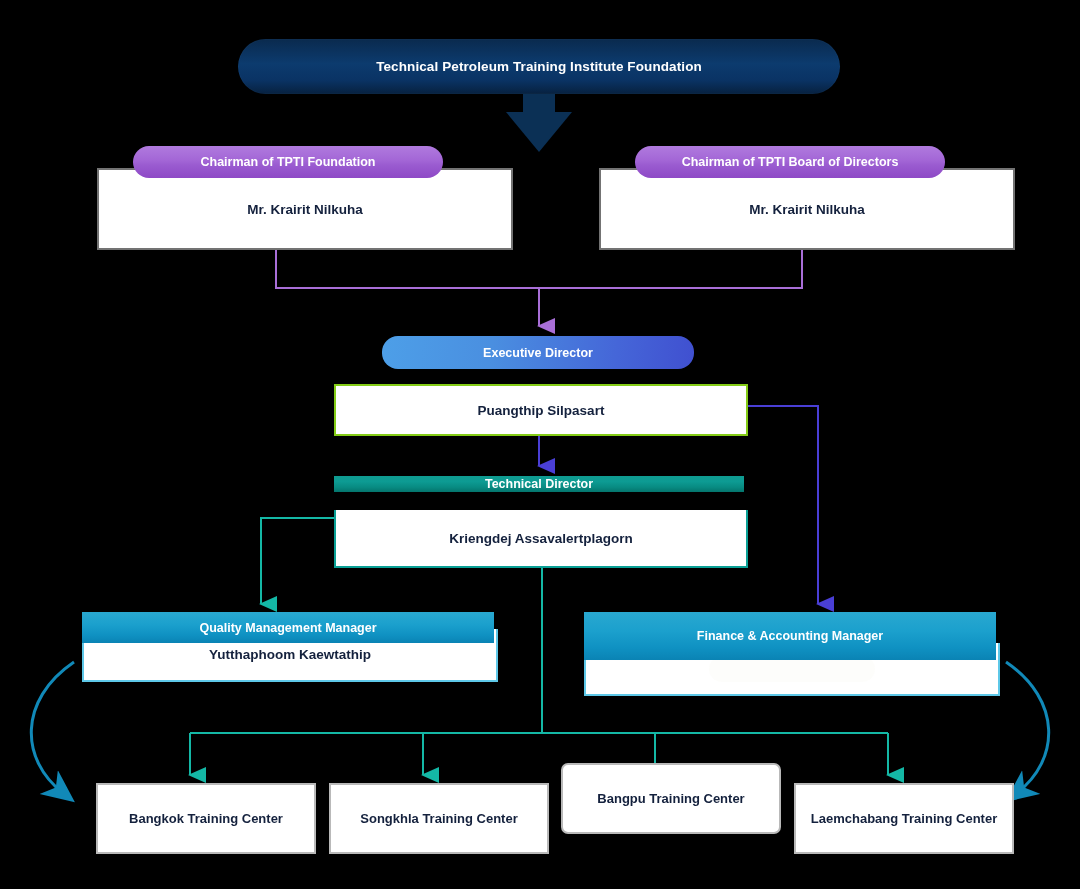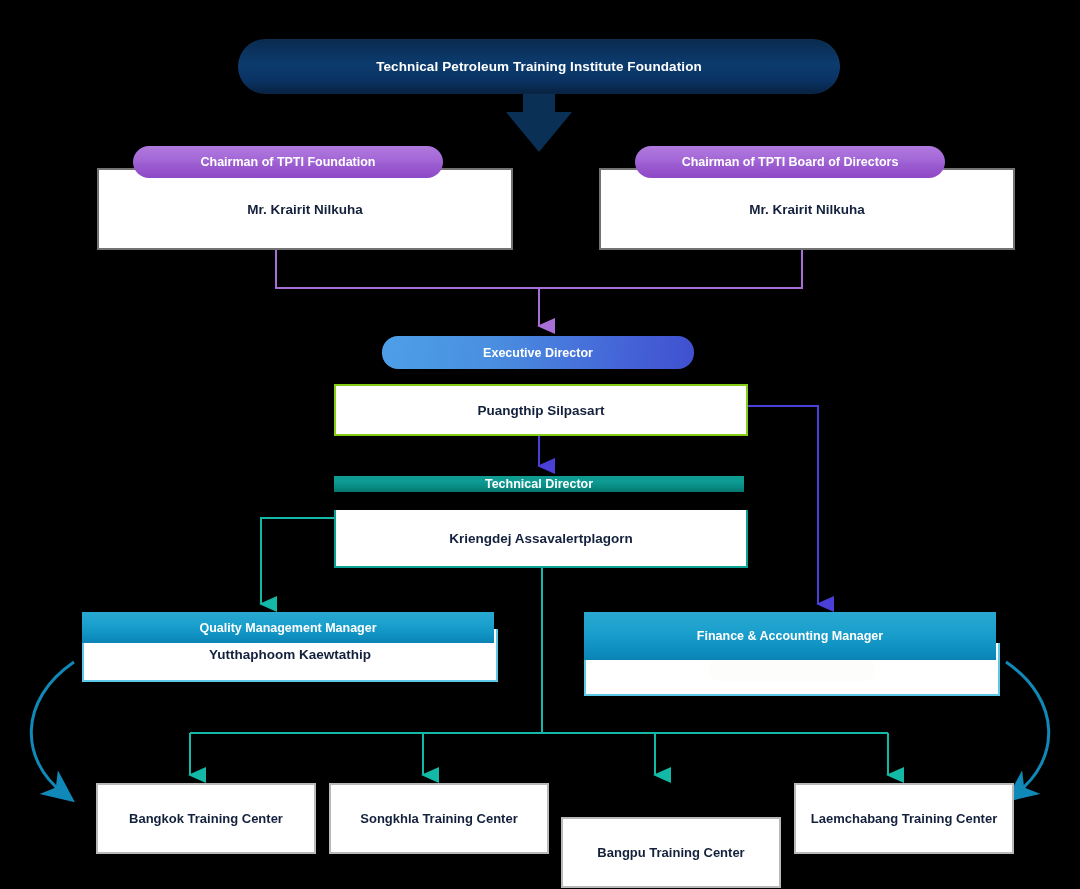--- a/index.html
+++ b/index.html
@@ -184,17 +184,17 @@
     <div class="flathdr hdr-cyan" style="left:0; top:0; width:412px; height:48px;">Finance &amp; Accounting Manager</div>
     <div class="body bord-cyan" style="top:31px; height:51px;">
       <span class="ghost"></span>
     </div>
   </div>
 
   <div class="plain" style="left:82px; top:783px; width:216px; height:67px;">Bangkok Training Center</div>
 
   <div class="plain" style="left:315px; top:783px; width:216px; height:67px;">Songkhla Training Center</div>
 
-  <div class="plain" style="left:547px; top:817px; width:216px; height:67px;">Bangpu Training Center</div>
+  <div class="plain" style="left:547px; top:763px; width:216px; height:67px;border-radius:7px;">Bangpu Training Center</div>
 
   <div class="plain" style="left:780px; top:783px; width:216px; height:67px;">Laemchabang Training Center</div>
 
 </div>
 
 </body></html>

